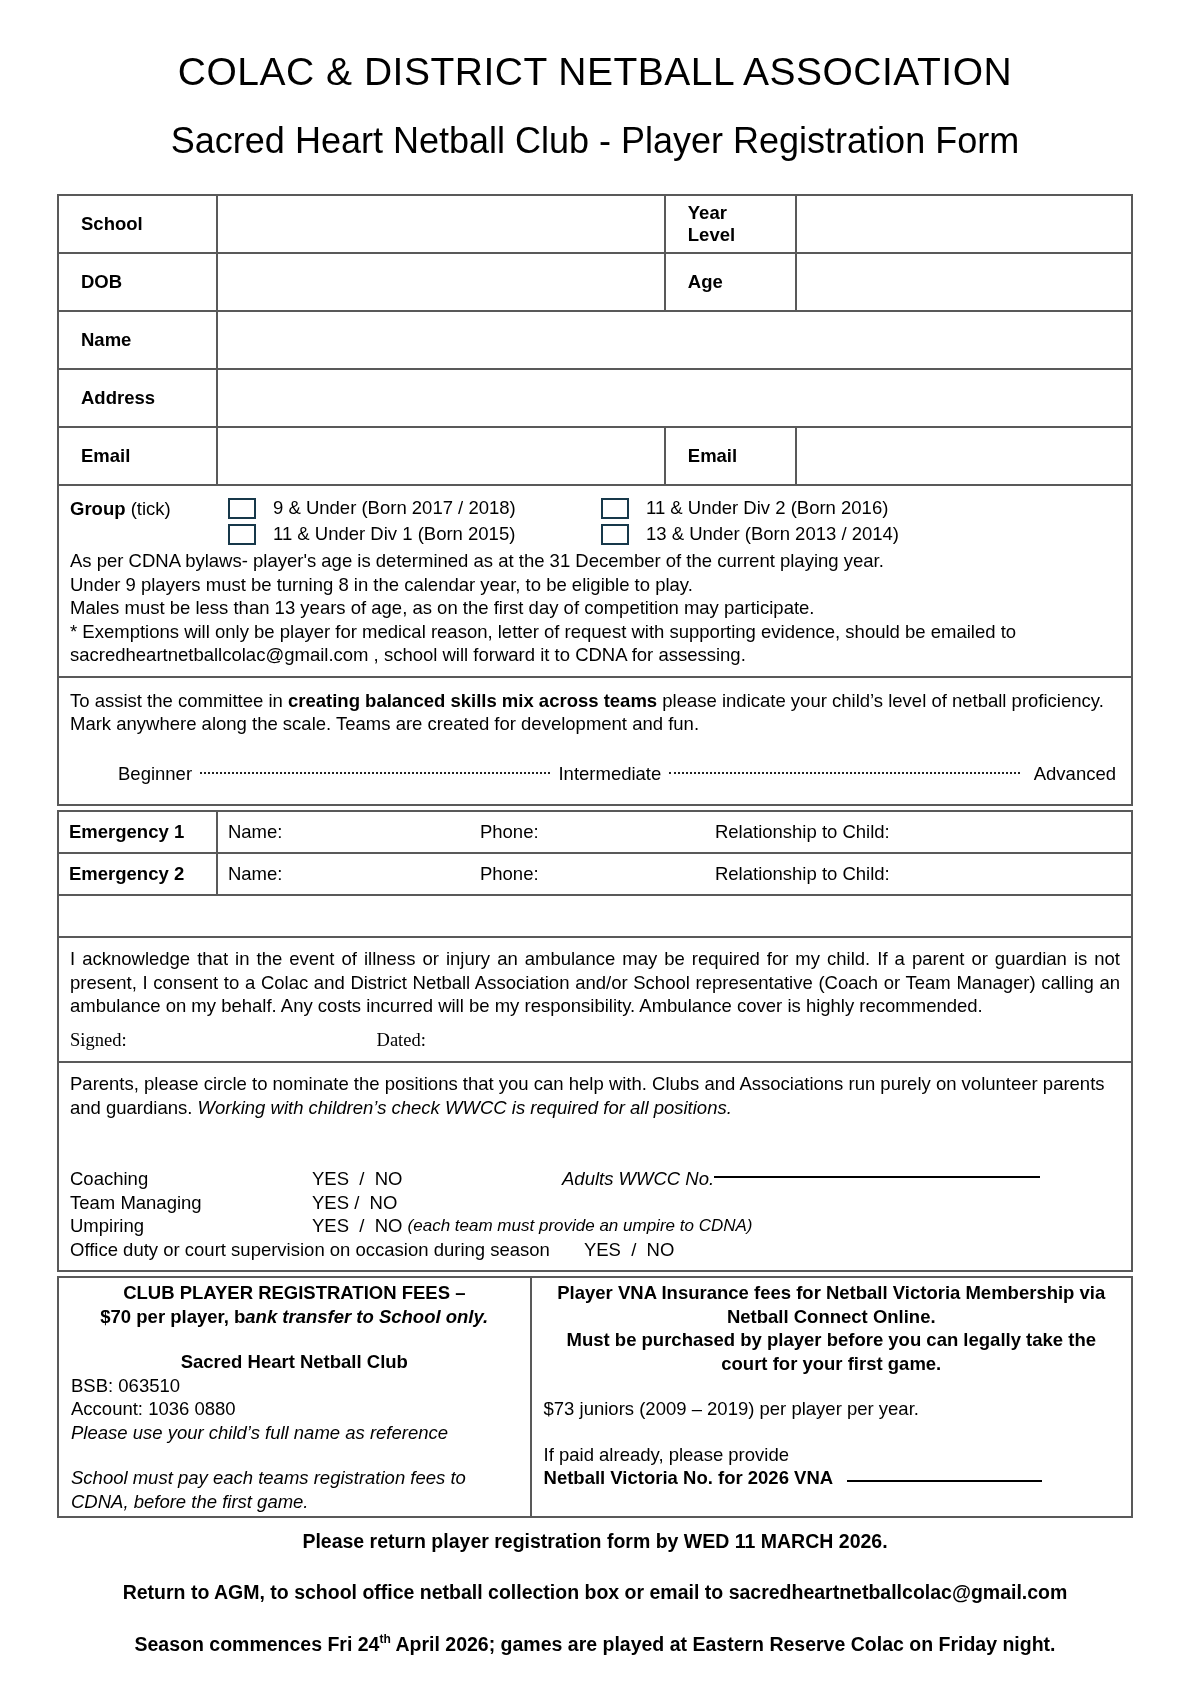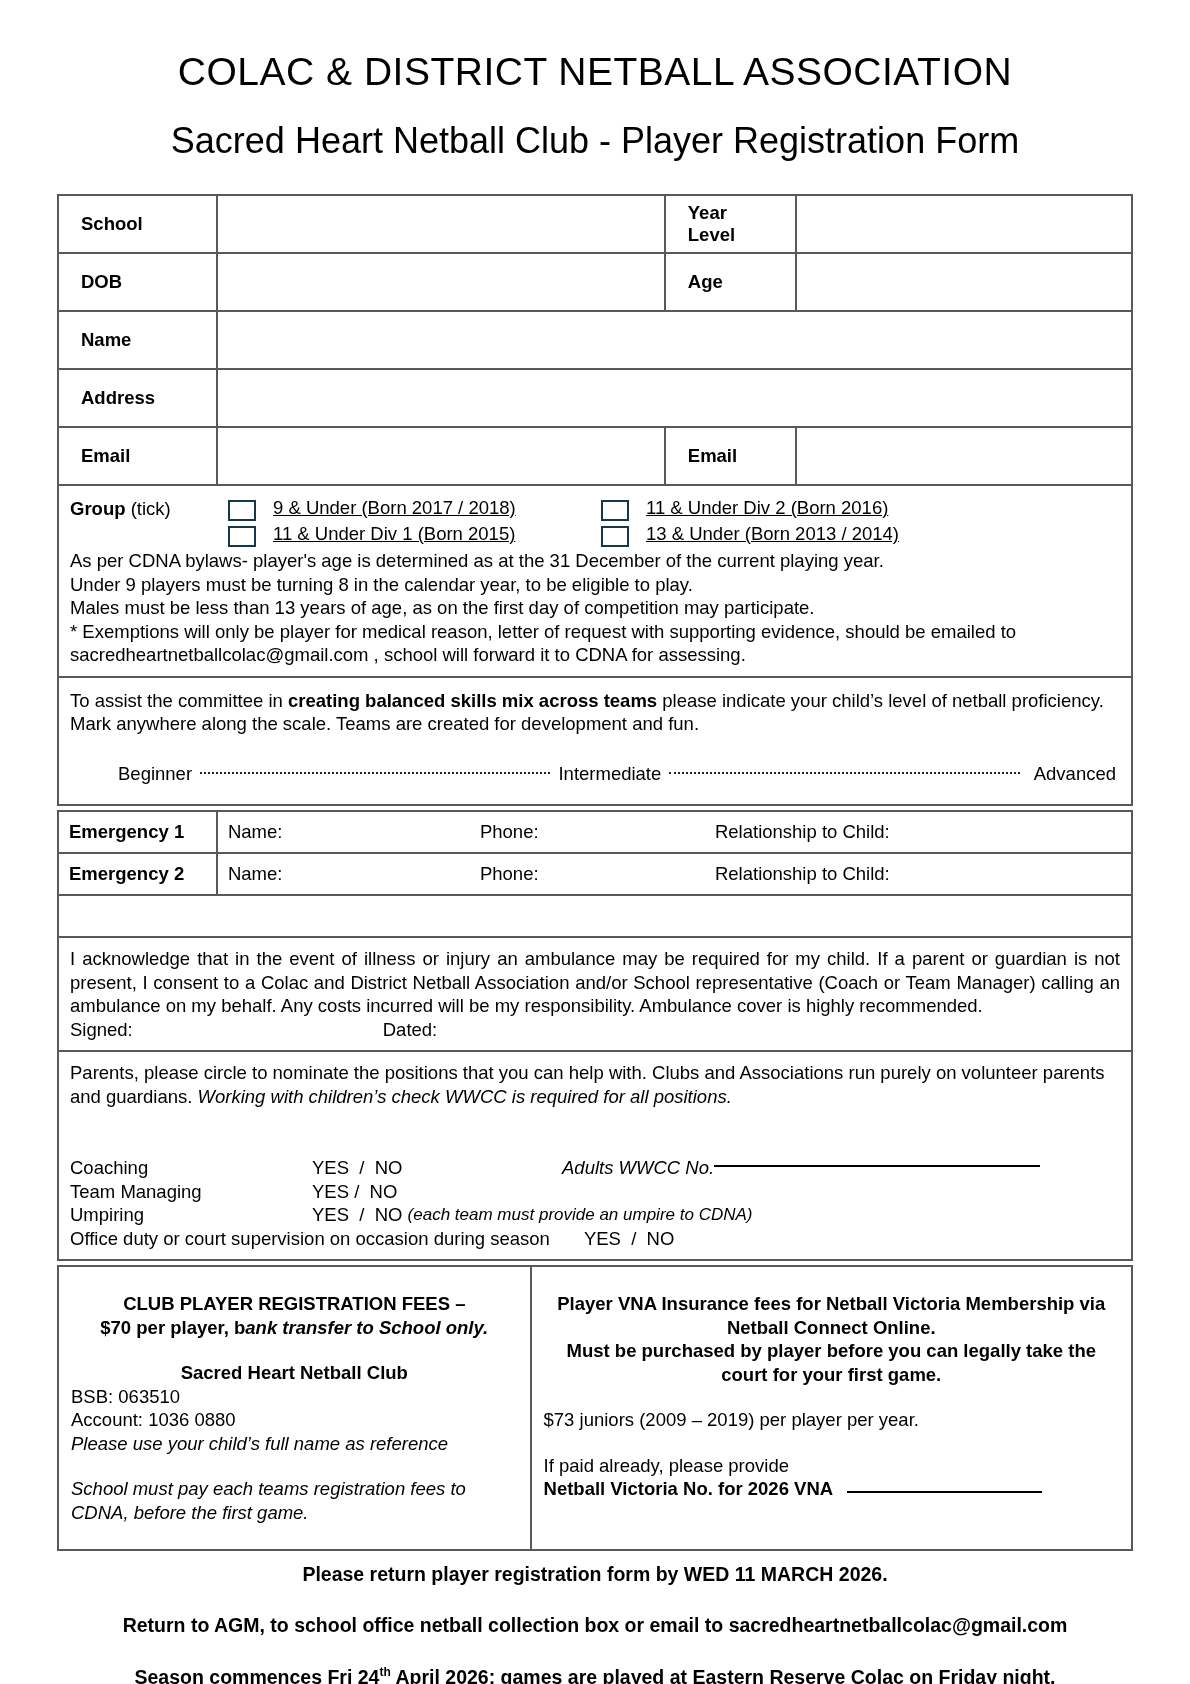--- a/index.html
+++ b/index.html
@@ -27,21 +27,21 @@
   table.details td{border:2px solid var(--table-border);height:58px;padding:2px 22px;}
   td.lbl{font-weight:bold;}
 
   
   .box{border:2px solid var(--table-border);margin-top:-2px;padding:9px 11px;font-size:18.5px;line-height:23.5px;}
 
   
   .group-row{display:flex;align-items:flex-start;}
   .group-label{width:158px;flex:none;line-height:24px;padding-top:2px;}
   .group-grid{display:grid;grid-template-columns:373px 1fr;flex:1;}
-  .opt{display:flex;align-items:flex-end;gap:17px;line-height:26px;text-decoration:underline;}
+  .opt{display:flex;align-items:center;gap:17px;line-height:26px;}
   .cb{width:28px;height:21px;border:2px solid var(--checkbox-border);flex:none;background:#fff;}
   .notes{margin-top:2px;}
 
   
   .skills-intro{margin-top:2px;}
   .scale{display:flex;align-items:baseline;margin:26px 4px 10px 48px;}
   .dots{flex:1;border-bottom:2.5px dotted #222;margin:0 8px;transform:translateY(-6px);}
   .dots.short{margin-right:14px;}
 
   
@@ -50,37 +50,37 @@
   .em-fields{display:flex;align-items:baseline;}
   .em-name{width:252px;flex:none;}
   .em-phone{width:235px;flex:none;}
   .em-rel{flex:1;}
 
   
   .write-space{height:22px;}
 
   
   .just{text-align:justify;}
-  .signline{display:flex;align-items:flex-start;margin-top:0;}
+  .signline{display:flex;align-items:flex-start;margin-top:11px;font-family:Liberation Serif, serif;}
   .sign-blank{width:250px;border-bottom:0;flex:none;}
   .date-blank{flex:1;}
 
   
   .vol-intro{margin-bottom:0;}
   .vol-rows{margin-top:48px;}
   .vol-row{display:flex;align-items:center;line-height:23.5px;}
   .vol-pos{width:242px;flex:none;}
   .vol-yn{width:250px;flex:none;}
   .vol-yn.inline{width:auto;margin-left:34px;}
   .umpire-note{font-size:17px;}
   .wwcc-line{flex:1;border-bottom:2px solid var(--underline);margin-right:80px;transform:translateY(-2px);}
 
   
   table.fees{width:100%;border-collapse:collapse;margin-top:4px;font-size:18.5px;}
-  table.fees td{border:2px solid var(--table-border);vertical-align:top;padding:25px 12px;line-height:23.5px;}
+  table.fees td{border:2px solid var(--table-border);vertical-align:top;padding:3px 12px;line-height:23.5px;}
   td.fees-left{width:44%;}
   .spacer{height:22px;}
   .vna-wrap{display:flex;align-items:baseline;}
   .vna-line{flex:1;max-width:195px;border-bottom:2.5px solid var(--underline);margin-left:14px;transform:translateY(-2px);}
 
   
   .footer{text-align:center;font-weight:bold;font-size:19.5px;}
   .f1{margin-top:12px;}
   .f2{margin-top:28px;}
   .f3{margin-top:28px;}

